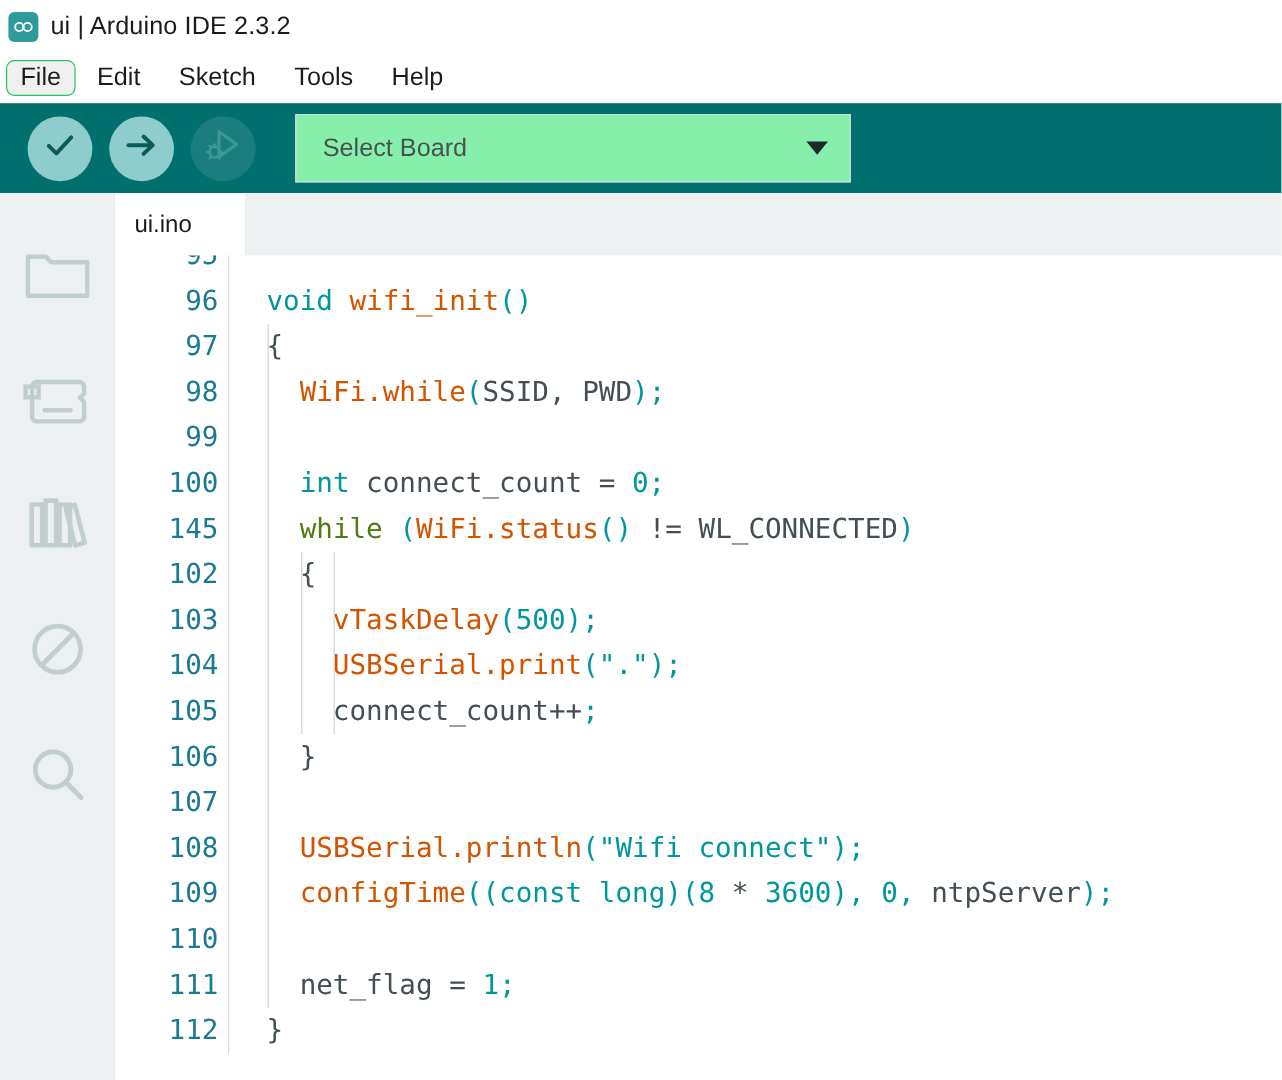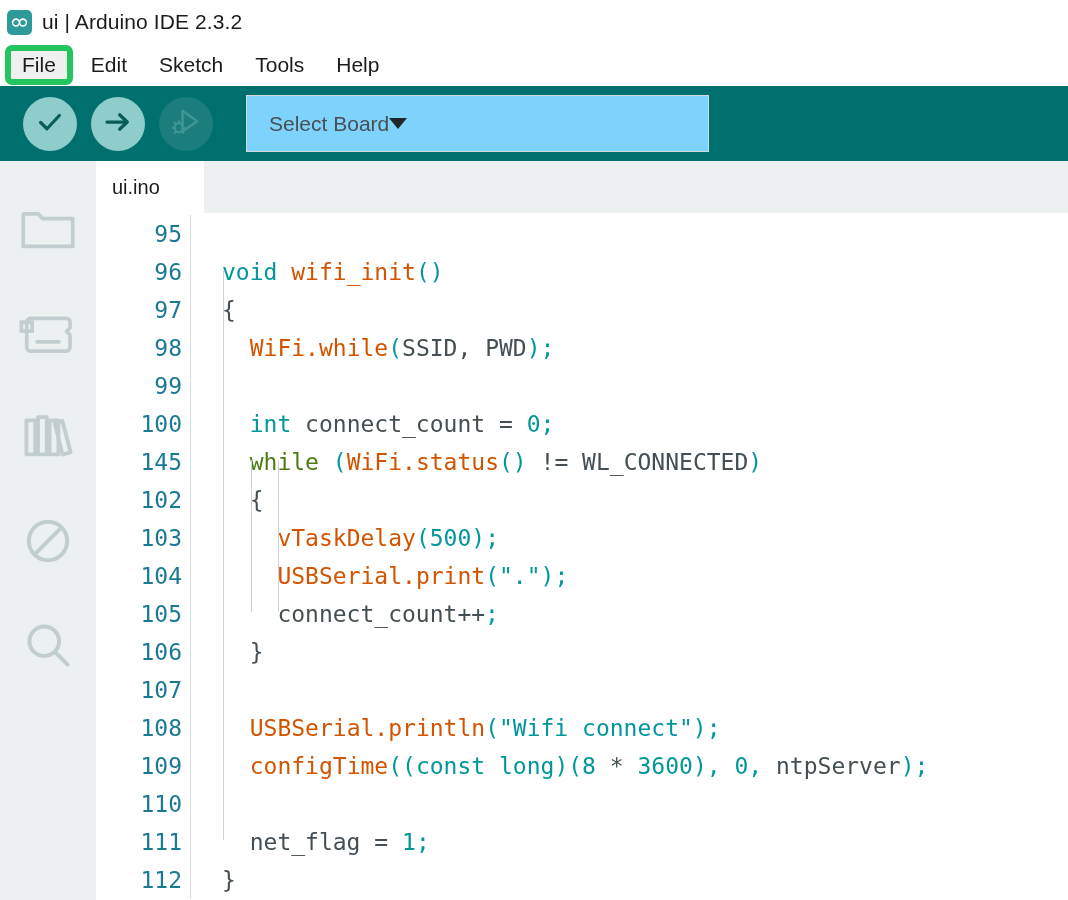--- a/index.html
+++ b/index.html
@@ -64,21 +64,21 @@
     color: #1b1b1b;
     padding: 2px 11px;
     margin-right: 4px;
     border-radius: 4px;
     white-space: nowrap;
     border: 3px solid transparent;
     line-height: 1.15;
   }
   .menu-item.focused {
     background: #f0f0f0;
-    border: 6px solid #22c55e;
+    border: 1px solid #22c55e;
     border-radius: 7px;
   }
 
   
   .toolbar {
     height: 75px;
     flex: 0 0 75px;
     background: #00706e;
     display: flex;
     align-items: center;
@@ -93,26 +93,27 @@
     justify-content: center;
     flex: 0 0 auto;
     margin-right: 14px;
   }
   .tb-btn.enabled { background: #8ecdcb; }
   .tb-btn.disabled { background: #1b7e7c; }
 
   .board-select {
     width: 463px;
     height: 57px;
-    background: #7dd3fc;
+    background: #86efac;
     border: 1px solid #d4dadb;
     margin-left: 19px;
     display: flex;
     align-items: center;
     padding: 0 18px 0 22px;
+    justify-content: space-between;
     flex: 0 0 auto;
   }
   .board-select .bs-label {
     font-size: 21px;
     color: #4a4f52;
     font-family: "Liberation Sans", sans-serif;
   }
   .caret-down {
     width: 0; height: 0;
     border-left: 9px solid transparent;
@@ -181,21 +182,20 @@
     overflow: hidden;
     background: #ffffff;
   }
   .code-scroll {
     position: absolute;
     left: 0; right: 0;
     top: -19px;            
     font-family: "DejaVu Sans Mono", monospace;
     font-size: 23px;
     line-height: 38px;
-    margin-top: 21px;
   }
   .code-line {
     display: flex;
     height: 38px;
     align-items: center;
     position: relative;
   }
   .ln {
     width: 90px;
     flex: 0 0 90px;

